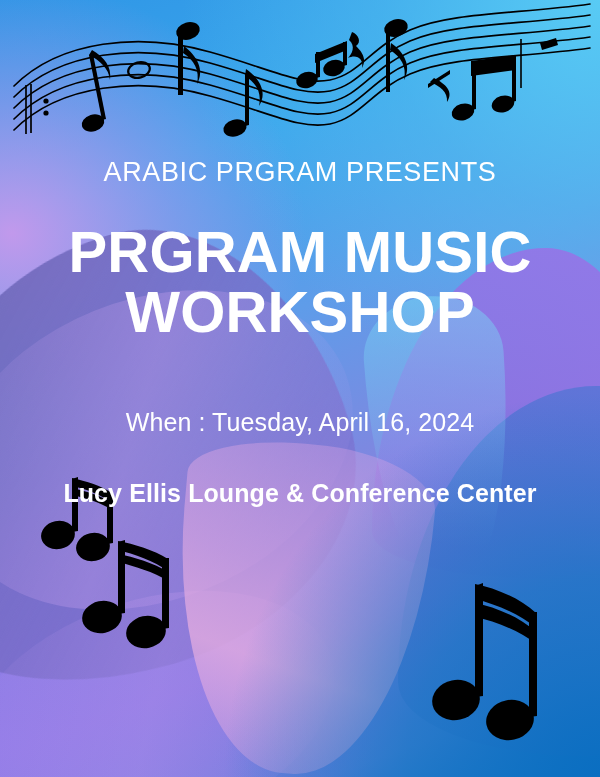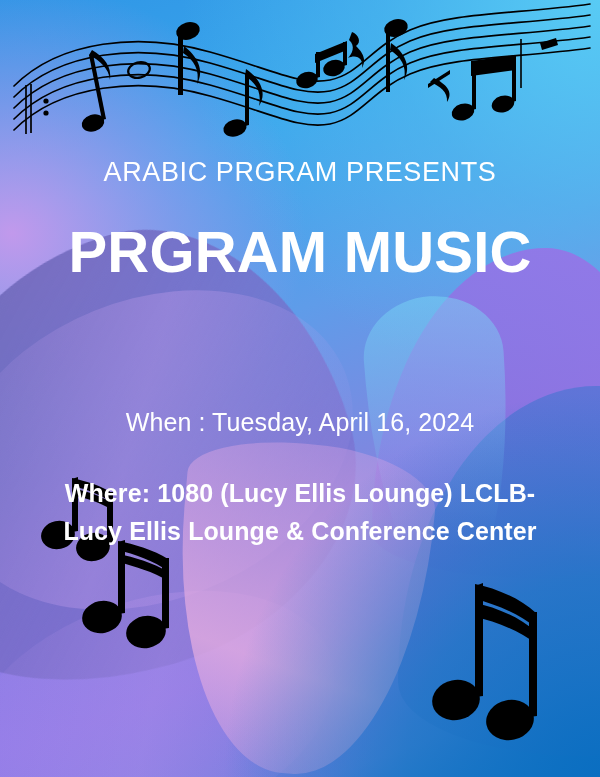--- a/index.html
+++ b/index.html
@@ -302,23 +302,23 @@
         <path d="M51,31 C71,35 96,45 112,60 L112,72 C96,59 71,49 51,45 Z"></path>
       </g>
     </svg>
   </div>
 
   <div id="text-stack">
     <div class="txt" id="presents-line">ARABIC PRGRAM PRESENTS</div>
 
     <div class="txt" id="main-title">
       <span class="title-line">PRGRAM MUSIC</span>
+      <span class="title-line">WORKSHOP</span>
     </div>
 
     <div class="txt" id="when-line">When : Tuesday, April 16, 2024</div>
 
     <div class="txt" id="where-block">
-      <span class="where-line">Where:  1080 (Lucy Ellis Lounge) LCLB-</span>
       <span class="where-line">Lucy Ellis Lounge &amp; Conference Center</span>
     </div>
   </div>
 
 </div>
 
 </body></html>

